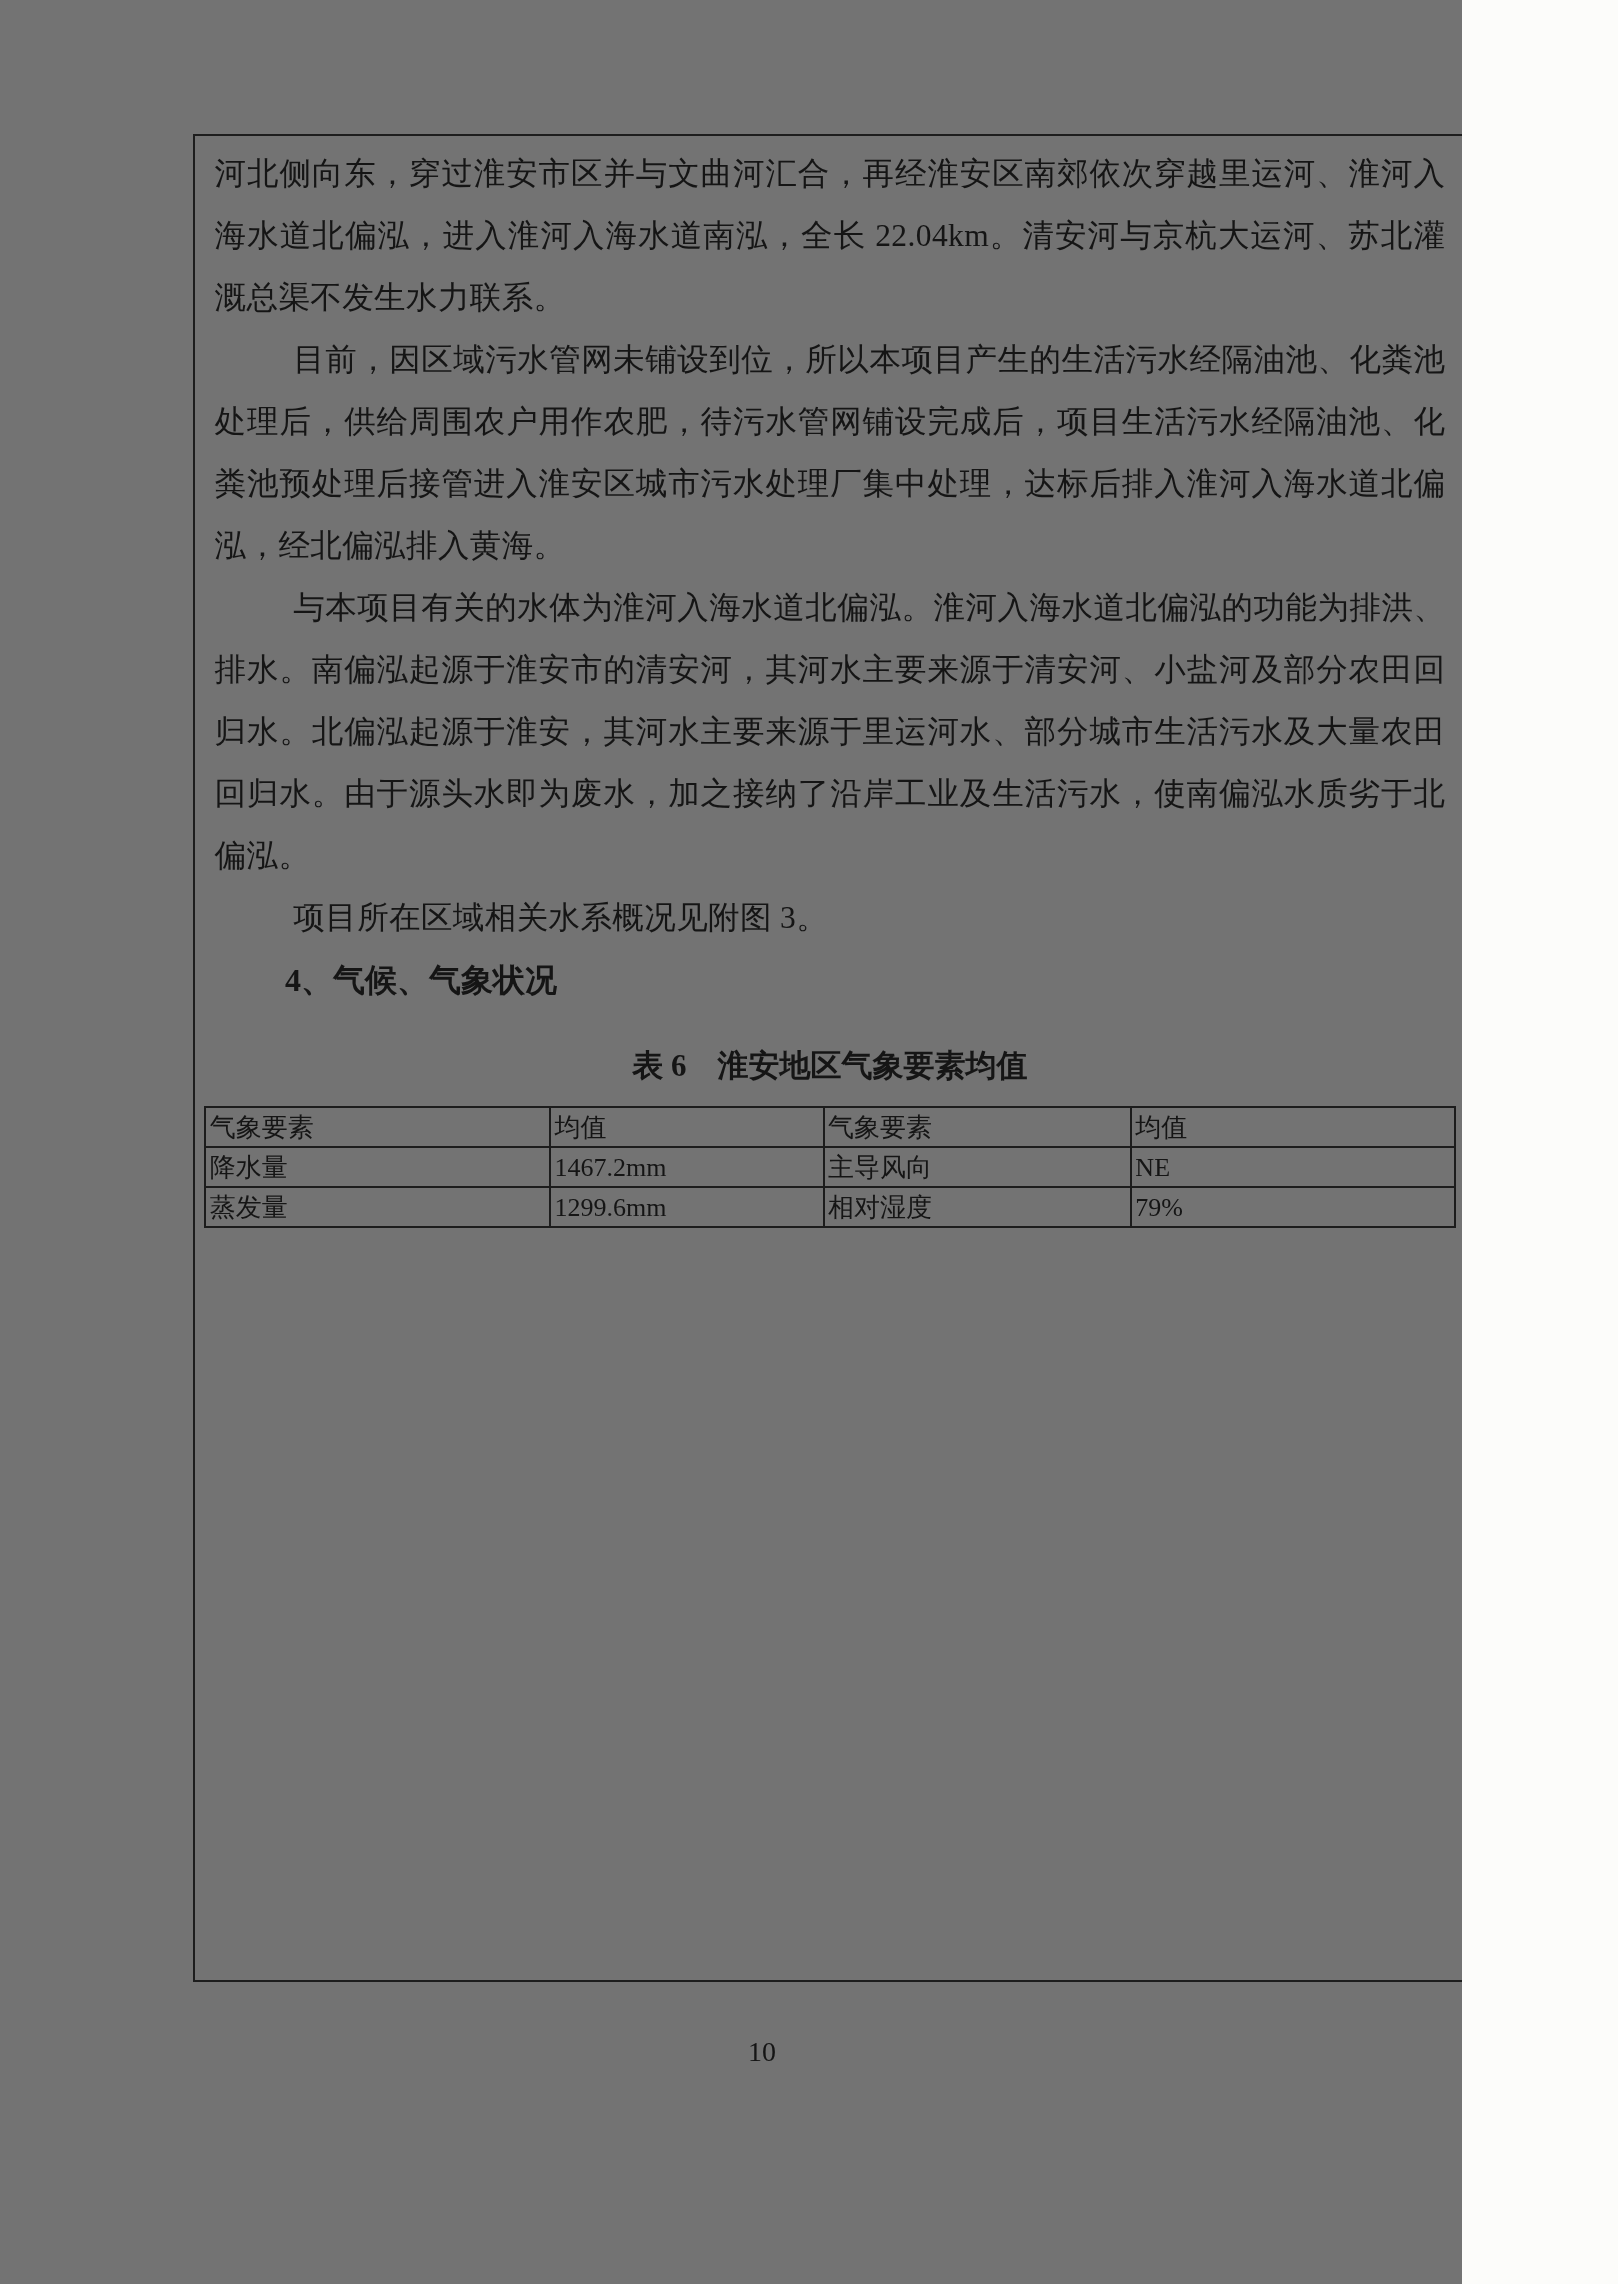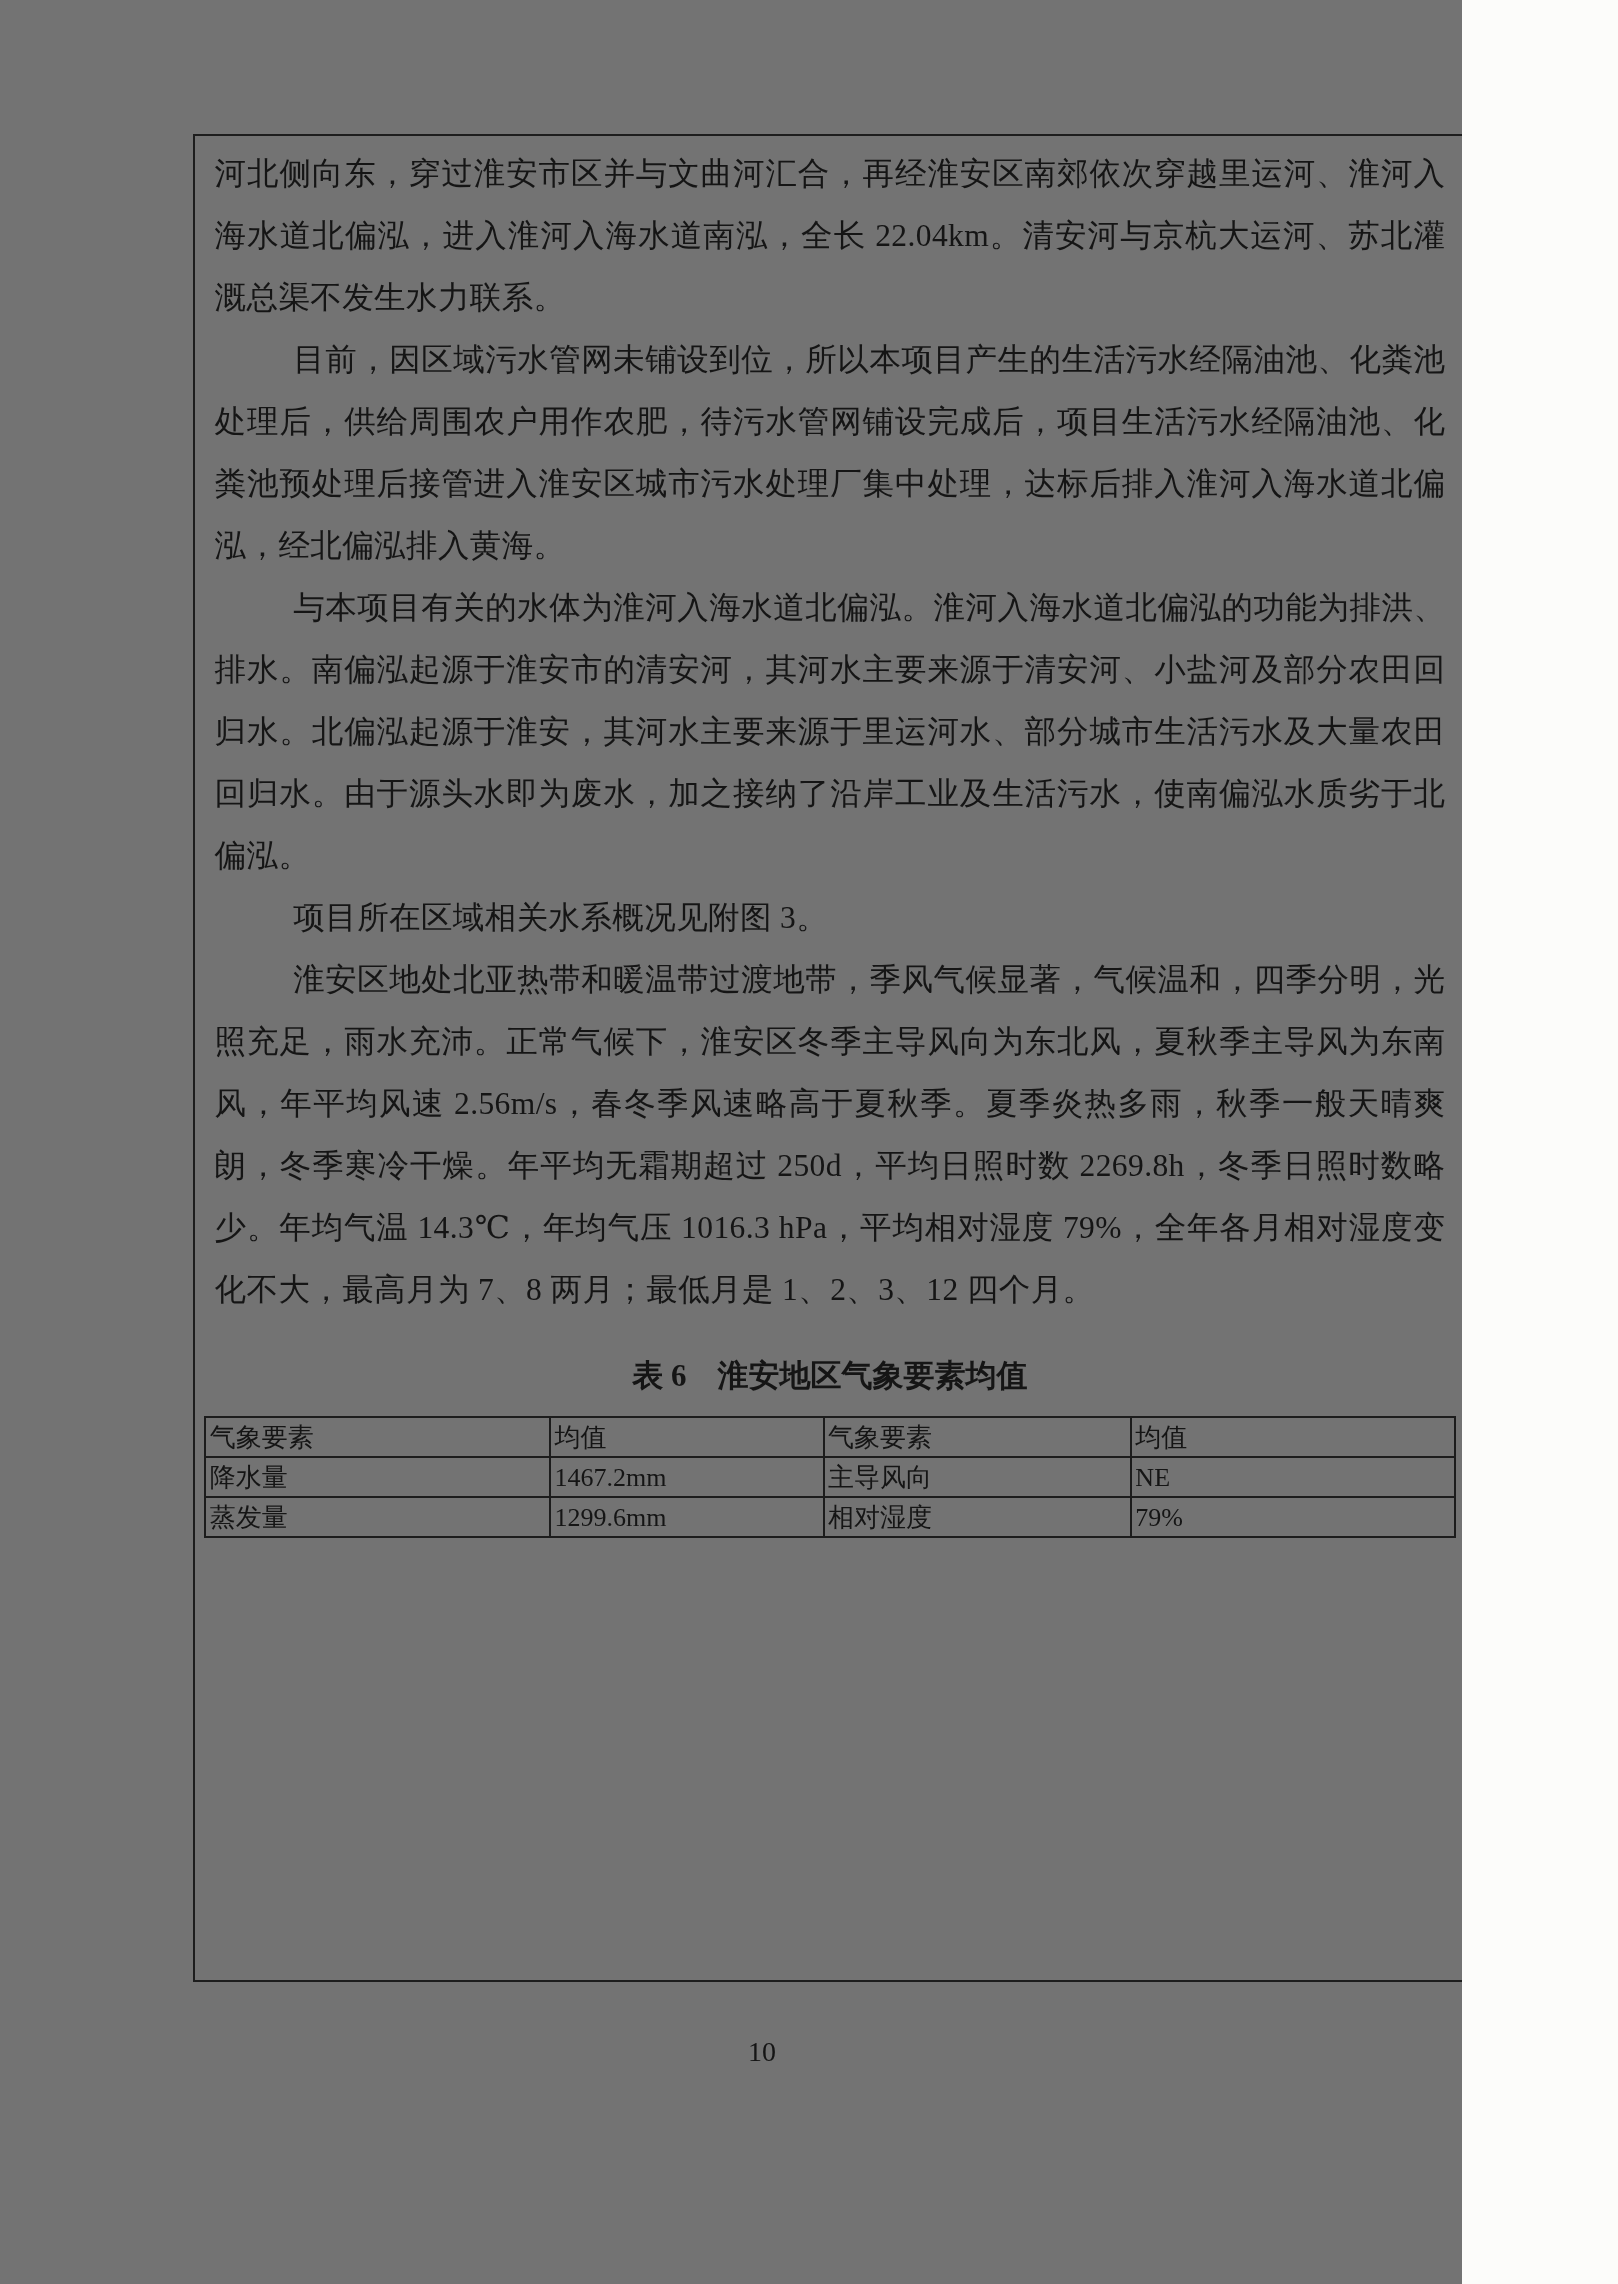--- a/index.html
+++ b/index.html
@@ -94,22 +94,22 @@
   <div class="content-box">
 
     <p class="para">河北侧向东，穿过淮安市区并与文曲河汇合，再经淮安区南郊依次穿越里运河、淮河入海水道北偏泓，进入淮河入海水道南泓，全长 22.04km。清安河与京杭大运河、苏北灌溉总渠不发生水力联系。</p>
 
     <p class="para indent">目前，因区域污水管网未铺设到位，所以本项目产生的生活污水经隔油池、化粪池处理后，供给周围农户用作农肥，待污水管网铺设完成后，项目生活污水经隔油池、化粪池预处理后接管进入淮安区城市污水处理厂集中处理，达标后排入淮河入海水道北偏泓，经北偏泓排入黄海。</p>
 
     <p class="para indent">与本项目有关的水体为淮河入海水道北偏泓。淮河入海水道北偏泓的功能为排洪、排水。南偏泓起源于淮安市的清安河，其河水主要来源于清安河、小盐河及部分农田回归水。北偏泓起源于淮安，其河水主要来源于里运河水、部分城市生活污水及大量农田回归水。由于源头水即为废水，加之接纳了沿岸工业及生活污水，使南偏泓水质劣于北偏泓。</p>
 
     <p class="para indent">项目所在区域相关水系概况见附图 3。</p>
 
+    <p class="section-heading">4、气候、气象状况</p>
 
-    <p class="para indent">淮安区地处北亚热带和暖温带过渡地带，季风气候显著，气候温和，四季分明，光照充足，雨水充沛。正常气候下，淮安区冬季主导风向为东北风，夏秋季主导风为东南风，年平均风速 2.56m/s，春冬季风速略高于夏秋季。夏季炎热多雨，秋季一般天晴爽朗，冬季寒冷干燥。年平均无霜期超过 250d，平均日照时数 2269.8h，冬季日照时数略少。年均气温 14.3℃，年均气压 1016.3 hPa，平均相对湿度 79%，全年各月相对湿度变化不大，最高月为 7、8 两月；最低月是 1、2、3、12 四个月。</p>
 
 
     <div class="table-caption">表 6　淮安地区气象要素均值</div>
 
     <table class="weather-table">
       <colgroup>
         <col class="col-factor1">
         <col class="col-value1">
         <col class="col-factor2">
         <col class="col-value2">

